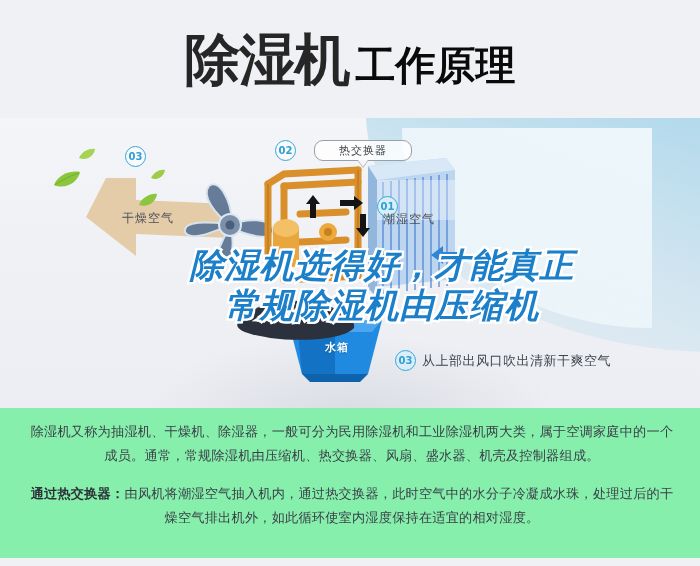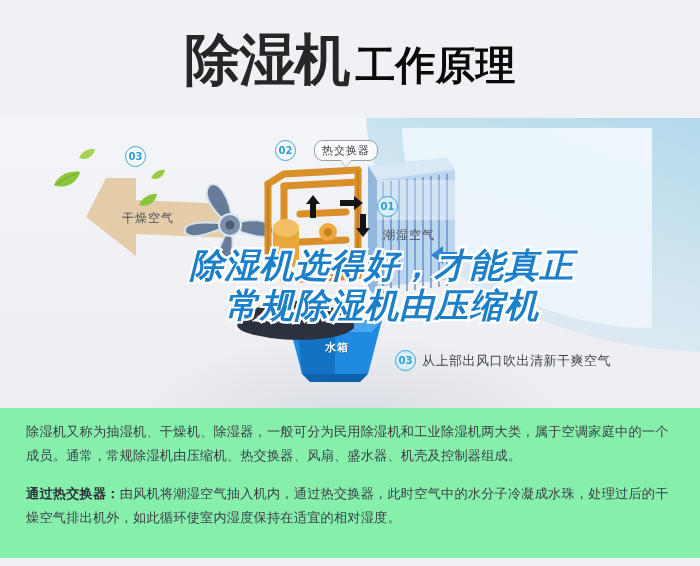--- a/index.html
+++ b/index.html
@@ -78,21 +78,21 @@
     font-family:"DejaVu Sans","Liberation Sans",sans-serif;
   }
   .badge.filled{background:#d9eef8;}
   .lbl{
     position:absolute;color:#4a4f57;font-size:12px;letter-spacing:1px;
     white-space:nowrap;
   }
   .bubble{
     position:absolute;border:1.4px solid #9aa0a8;border-radius:9px;
     background:rgba(255,255,255,.82);
-    padding:2px 7px;font-size:11px;color:#3c4148;letter-spacing:1px;
+    padding:2px 24px;font-size:11px;color:#3c4148;letter-spacing:1px;
     white-space:nowrap;
   }
   .bubble:after{
     content:"";position:absolute;left:50%;margin-left:-5px;bottom:-7px;
     width:0;height:0;border-left:5px solid transparent;border-right:5px solid transparent;
     border-top:7px solid rgba(255,255,255,.9);
     filter:drop-shadow(0 1px 0 #9aa0a8);
   }
 
   
@@ -116,21 +116,21 @@
     text-shadow:
       0 0 0 #fff,
       2px 0 0 #fff,-2px 0 0 #fff,0 2px 0 #fff,0 -2px 0 #fff,
       2px 2px 0 #fff,-2px -2px 0 #fff,2px -2px 0 #fff,-2px 2px 0 #fff;
     font-style:italic;
   }
 
   
   .body{
     position:absolute;left:26px;top:420px;width:652px;
-    color:#3a3f46;font-size:13.2px;line-height:24px;letter-spacing:.2px;
+    color:#3a3f46;font-size:13.2px;line-height:24px;letter-spacing:.2px;text-align:center;
   }
   .body p{margin:0 0 14px 0;}
   .body .strong{font-weight:700;color:#2c3138;}
 </style>
 </head>
 <body>
 
 <div class="page">
 
   <div class="title-band">
@@ -255,21 +255,21 @@
       <path d="M44 16 C58 10 76 12 86 18 C78 24 58 24 44 16 Z" fill="#d9a24a"></path>
     </svg>
 
     <div class="badge" style="left:125px;top:28px;">03</div>
     <div class="lbl" style="left:122px;top:92px;">干燥空气</div>
 
     <div class="badge" style="left:275px;top:22px;">02</div>
     <div class="bubble" style="left:314px;top:22px;">热交换器</div>
 
     <div class="badge filled" style="left:377px;top:78px;">01</div>
-    <div class="lbl" style="left:383px;top:109px;">潮湿空气</div>
+    <div class="lbl" style="left:383px;top:93px;">潮湿空气</div>
 
 
     <div class="rline" style="left:395px;top:232px;">
       <span class="badge filled">03</span>
       <span class="rtext" style="position:static">从上部出风口吹出清新干爽空气</span>
     </div>
 
   </div>
 
   <div class="overlay">

